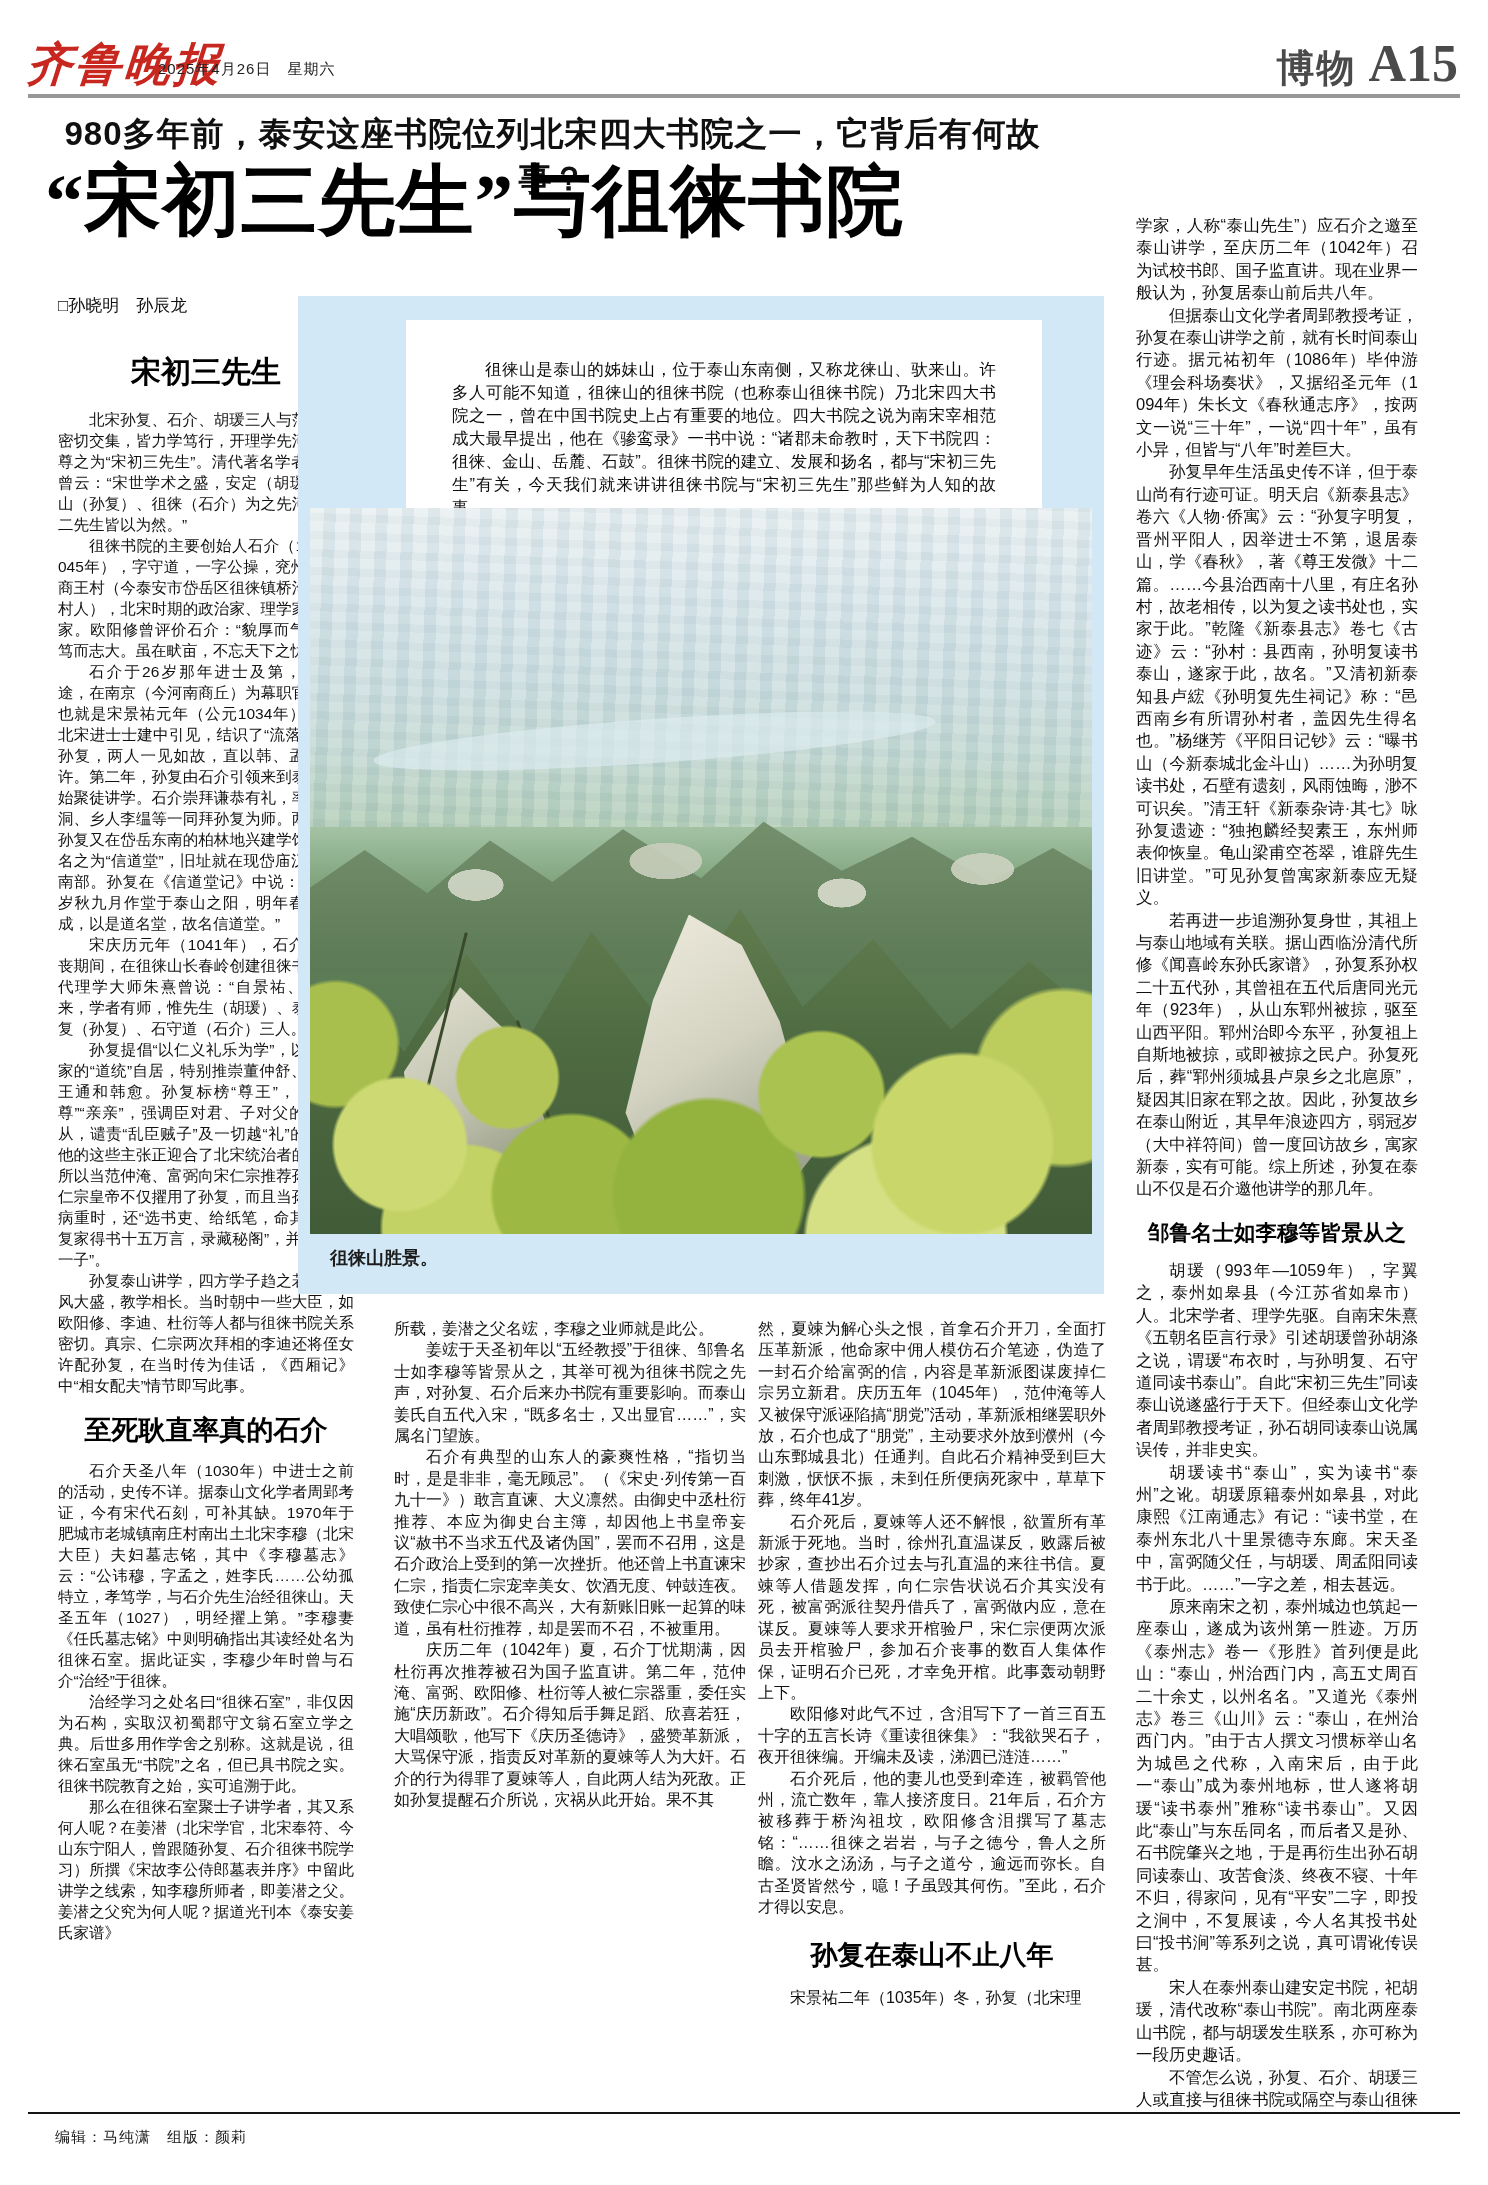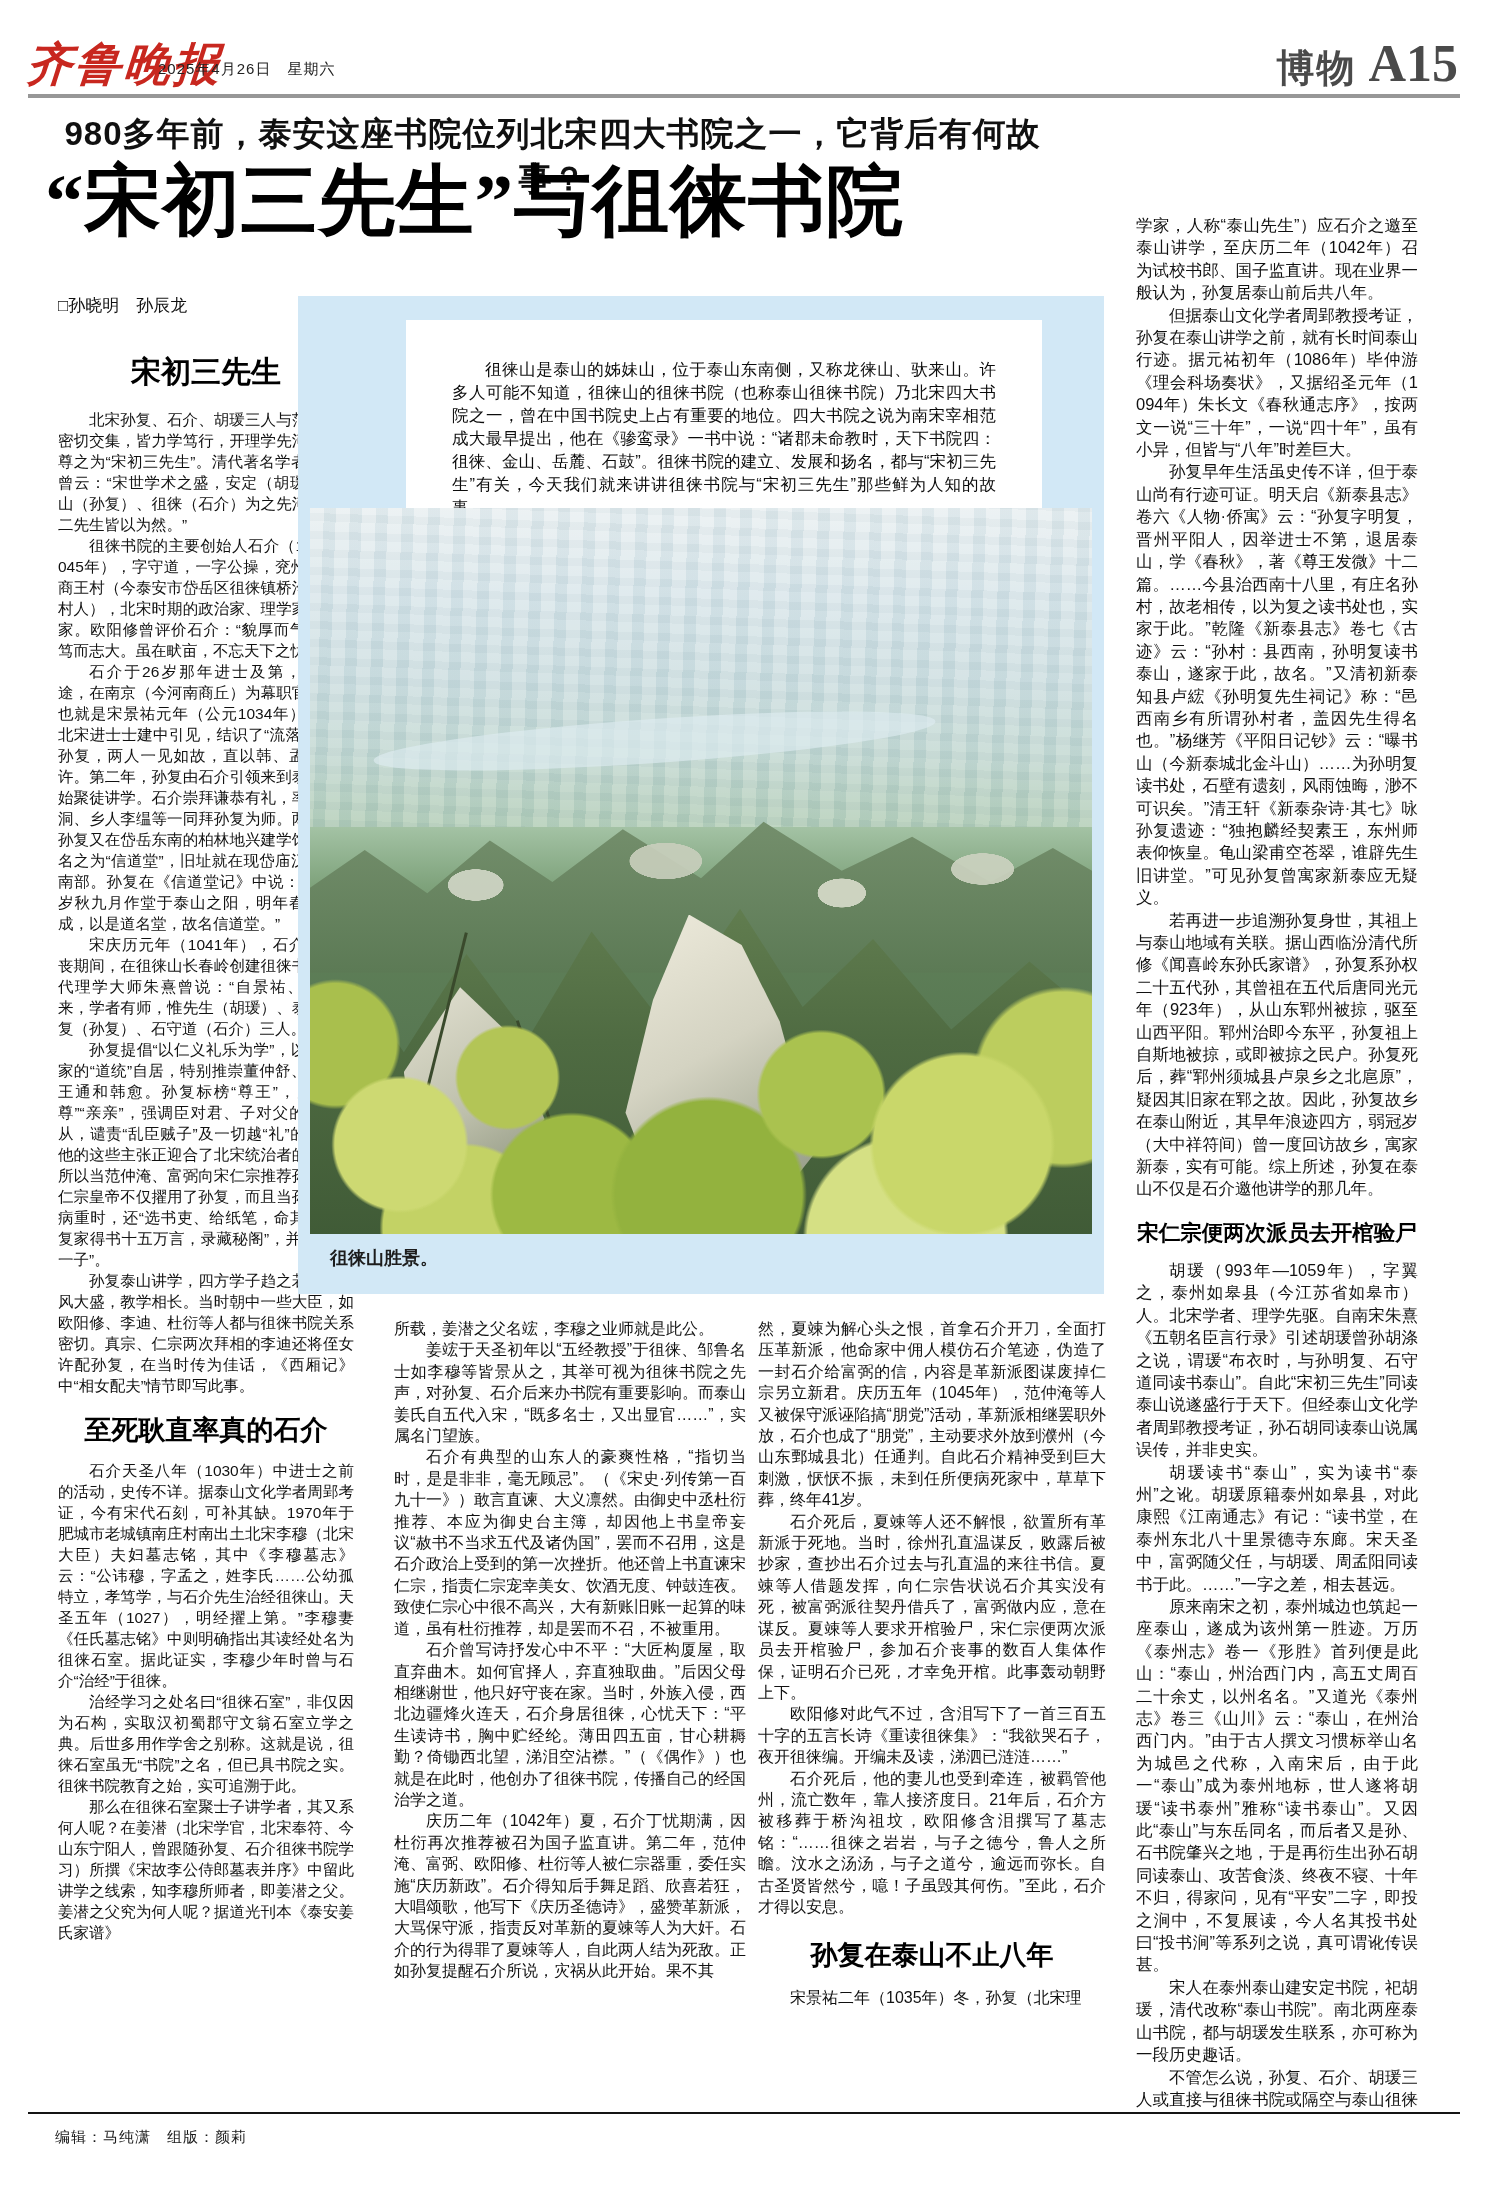--- a/index.html
+++ b/index.html
@@ -143,21 +143,20 @@
       <div class="ph ph-foliage b"></div>
     </div>
     <div class="caption">徂徕山胜景。</div>
   </div>
 
   <div id="colB" class="col">
     <p class="lead">所载，姜潜之父名竤，李穆之业师就是此公。</p>
     <div>
         <p>姜竤于天圣初年以“五经教授”于徂徕、邹鲁名士如李穆等皆景从之，其举可视为徂徕书院之先声，对孙复、石介后来办书院有重要影响。而泰山姜氏自五代入宋，“既多名士，又出显官……”，实属名门望族。</p>
         <p>石介有典型的山东人的豪爽性格，“指切当时，是是非非，毫无顾忌”。（《宋史·列传第一百九十一》）敢言直谏、大义凛然。由御史中丞杜衍推荐、本应为御史台主簿，却因他上书皇帝妄议“赦书不当求五代及诸伪国”，罢而不召用，这是石介政治上受到的第一次挫折。他还曾上书直谏宋仁宗，指责仁宗宠幸美女、饮酒无度、钟鼓连夜。致使仁宗心中很不高兴，大有新账旧账一起算的味道，虽有杜衍推荐，却是罢而不召，不被重用。</p>
-        <p>石介曾写诗抒发心中不平：“大匠构厦屋，取直弃曲木。如何官择人，弃直独取曲。”后因父母相继谢世，他只好守丧在家。当时，外族入侵，西北边疆烽火连天，石介身居徂徕，心忧天下：“平生读诗书，胸中贮经纶。薄田四五亩，甘心耕耨勤？倚锄西北望，涕泪空沾襟。”（《偶作》）也就是在此时，他创办了徂徕书院，传播自己的经国治学之道。</p>
         <p>庆历二年（1042年）夏，石介丁忧期满，因杜衍再次推荐被召为国子监直讲。第二年，范仲淹、富弼、欧阳修、杜衍等人被仁宗器重，委任实施“庆历新政”。石介得知后手舞足蹈、欣喜若狂，大唱颂歌，他写下《庆历圣德诗》，盛赞革新派，大骂保守派，指责反对革新的夏竦等人为大奸。石介的行为得罪了夏竦等人，自此两人结为死敌。正如孙复提醒石介所说，灾祸从此开始。果不其</p>
       </div>
   </div>
 
   <div id="colC" class="col">
     <p class="lead">然，夏竦为解心头之恨，首拿石介开刀，全面打压革新派，他命家中佣人模仿石介笔迹，伪造了一封石介给富弼的信，内容是革新派图谋废掉仁宗另立新君。庆历五年（1045年），范仲淹等人又被保守派诬陷搞“朋党”活动，革新派相继罢职外放，石介也成了“朋党”，主动要求外放到濮州（今山东鄄城县北）任通判。自此石介精神受到巨大刺激，恹恹不振，未到任所便病死家中，草草下葬，终年41岁。</p>
     <div>
         <p>石介死后，夏竦等人还不解恨，欲置所有革新派于死地。当时，徐州孔直温谋反，败露后被抄家，查抄出石介过去与孔直温的来往书信。夏竦等人借题发挥，向仁宗告状说石介其实没有死，被富弼派往契丹借兵了，富弼做内应，意在谋反。夏竦等人要求开棺验尸，宋仁宗便两次派员去开棺验尸，参加石介丧事的数百人集体作保，证明石介已死，才幸免开棺。此事轰动朝野上下。</p>
         <p>欧阳修对此气不过，含泪写下了一首三百五十字的五言长诗《重读徂徕集》：“我欲哭石子，夜开徂徕编。开编未及读，涕泗已涟涟……”</p>
         <p>石介死后，他的妻儿也受到牵连，被羁管他州，流亡数年，靠人接济度日。21年后，石介方被移葬于桥沟祖坟，欧阳修含泪撰写了墓志铭：“……徂徕之岩岩，与子之德兮，鲁人之所瞻。汶水之汤汤，与子之道兮，逾远而弥长。自古圣贤皆然兮，噫！子虽毁其何伤。”至此，石介才得以安息。</p>
@@ -168,21 +167,21 @@
       </div>
   </div>
 
   <div id="col6" class="col">
     <p class="lead">学家，人称“泰山先生”）应石介之邀至泰山讲学，至庆历二年（1042年）召为试校书郎、国子监直讲。现在业界一般认为，孙复居泰山前后共八年。</p>
     <div>
         <p>但据泰山文化学者周郢教授考证，孙复在泰山讲学之前，就有长时间泰山行迹。据元祐初年（1086年）毕仲游《理会科场奏状》，又据绍圣元年（1094年）朱长文《春秋通志序》，按两文一说“三十年”，一说“四十年”，虽有小异，但皆与“八年”时差巨大。</p>
         <p>孙复早年生活虽史传不详，但于泰山尚有行迹可证。明天启《新泰县志》卷六《人物·侨寓》云：“孙复字明复，晋州平阳人，因举进士不第，退居泰山，学《春秋》，著《尊王发微》十二篇。……今县治西南十八里，有庄名孙村，故老相传，以为复之读书处也，实家于此。”乾隆《新泰县志》卷七《古迹》云：“孙村：县西南，孙明复读书泰山，遂家于此，故名。”又清初新泰知县卢綋《孙明复先生祠记》称：“邑西南乡有所谓孙村者，盖因先生得名也。”杨继芳《平阳日记钞》云：“曝书山（今新泰城北金斗山）……为孙明复读书处，石壁有遗刻，风雨蚀晦，渺不可识矣。”清王轩《新泰杂诗·其七》咏孙复遗迹：“独抱麟经契素王，东州师表仰恢皇。龟山梁甫空苍翠，谁辟先生旧讲堂。”可见孙复曾寓家新泰应无疑义。</p>
         <p>若再进一步追溯孙复身世，其祖上与泰山地域有关联。据山西临汾清代所修《闻喜岭东孙氏家谱》，孙复系孙权二十五代孙，其曾祖在五代后唐同光元年（923年），从山东郓州被掠，驱至山西平阳。郓州治即今东平，孙复祖上自斯地被掠，或即被掠之民户。孙复死后，葬“郓州须城县卢泉乡之北扈原”，疑因其旧家在郓之故。因此，孙复故乡在泰山附近，其早年浪迹四方，弱冠岁（大中祥符间）曾一度回访故乡，寓家新泰，实有可能。综上所述，孙复在泰山不仅是石介邀他讲学的那几年。</p>
       </div>
-    <h3 class="sec-h">宋仁宗便两次派员去开棺验尸</h3>
+    <h3 class="sec-h">邹鲁名士如李穆等皆景从之</h3>
     <div>
         <p>胡瑗（993年—1059年），字翼之，泰州如皋县（今江苏省如皋市）人。北宋学者、理学先驱。自南宋朱熹《五朝名臣言行录》引述胡瑗曾孙胡涤之说，谓瑗“布衣时，与孙明复、石守道同读书泰山”。自此“宋初三先生”同读泰山说遂盛行于天下。但经泰山文化学者周郢教授考证，孙石胡同读泰山说属误传，并非史实。</p>
         <p>胡瑗读书“泰山”，实为读书“泰州”之讹。胡瑗原籍泰州如皋县，对此康熙《江南通志》有记：“读书堂，在泰州东北八十里景德寺东廊。宋天圣中，富弼随父任，与胡瑗、周孟阳同读书于此。……”一字之差，相去甚远。</p>
         <p>原来南宋之初，泰州城边也筑起一座泰山，遂成为该州第一胜迹。万历《泰州志》卷一《形胜》首列便是此山：“泰山，州治西门内，高五丈周百二十余丈，以州名名。”又道光《泰州志》卷三《山川》云：“泰山，在州治西门内。”由于古人撰文习惯标举山名为城邑之代称，入南宋后，由于此一“泰山”成为泰州地标，世人遂将胡瑗“读书泰州”雅称“读书泰山”。又因此“泰山”与东岳同名，而后者又是孙、石书院肇兴之地，于是再衍生出孙石胡同读泰山、攻苦食淡、终夜不寝、十年不归，得家问，见有“平安”二字，即投之涧中，不复展读，今人名其投书处曰“投书涧”等系列之说，真可谓讹传误甚。</p>
         <p>宋人在泰州泰山建安定书院，祀胡瑗，清代改称“泰山书院”。南北两座泰山书院，都与胡瑗发生联系，亦可称为一段历史趣话。</p>
         <p>不管怎么说，孙复、石介、胡瑗三人或直接与徂徕书院或隔空与泰山徂徕山发生联系，都以教育和学术实践回应了北宋中期的社会危机，重塑了儒学的社会功能，三人堪称“理学先驱”。</p>
       </div>
   </div>
 
   <div class="foot-rule"></div>

